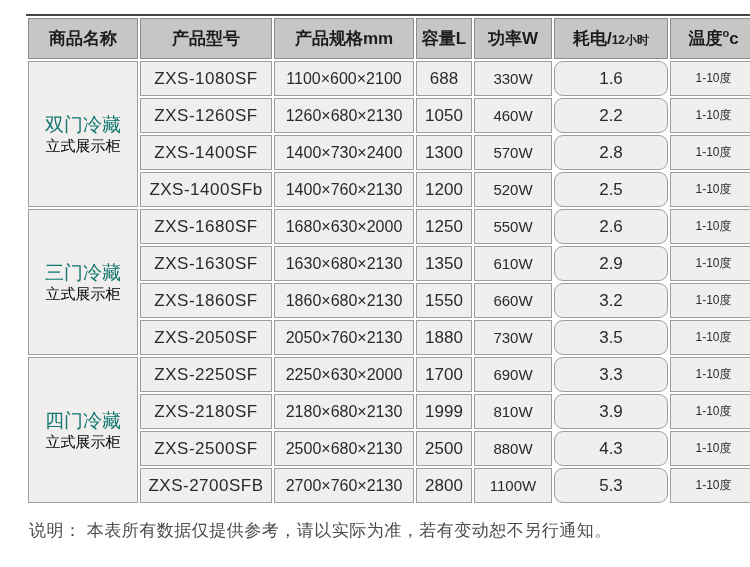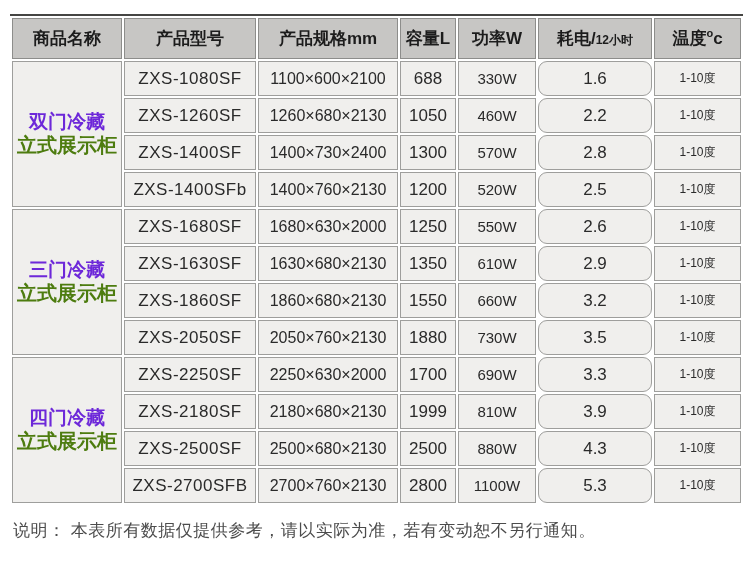--- a/index.html
+++ b/index.html
@@ -1,21 +1,21 @@
 <!DOCTYPE html>
 <html><head>
 <meta charset="utf-8">
 <style>
   * { box-sizing: border-box; margin: 0; padding: 0; }
   html, body { background: #ffffff; }
   body {
     width: 750px; height: 567px; overflow: hidden;
     font-family: "Liberation Sans", "DejaVu Sans", sans-serif;
   }
-  .page { padding: 14px 8px 0 10px; }
+  .page { padding: 14px 8px 0 26px; }
   table.spec {
     border-collapse: separate;
     border-spacing: 2px;
     table-layout: fixed;
     width: 733px;
     border-top: 2px solid #454543;
     background: #ffffff;
   }
   th {
     background: #c7c6c4;
@@ -31,22 +31,22 @@
     background: #f0efed;
     border: 1px solid #9e9e9c;
     color: #2a2a2a;
     text-align: center;
     height: 35px;
     padding: 0;
   }
   .h-sub { font-size: 12px; font-weight: bold; }
   th sup { font-size: 11px; line-height: 0; }
   td.cat { vertical-align: middle; }
-  .cat1 { font-size: 19px; font-weight: bold; color: #6d28d9; line-height: 1.25; }
-  .cat2 { font-size: 20px; font-weight: bold; color: #4d7c0f; line-height: 1.25; }
+  .cat1 { font-size: 19px; font-weight: normal; color: #0f766e; line-height: 1.25; }
+  .cat2 { font-size: 15px; font-weight: normal; color: #000000; line-height: 1.25; }
   td.model { font-size: 17px; letter-spacing: 0.5px; }
   td.spec-c { font-size: 16px; }
   td.cap { font-size: 17px; }
   td.pow { font-size: 15px; margin-left: 44px; }
   td.con { font-size: 17px; border-radius: 9px; }
   td.tmp { font-size: 12px; margin-left: 32px; }
   .note {
     margin: 14px 0 0 3px;
     font-size: 17px;
     color: #4c4c4c;

